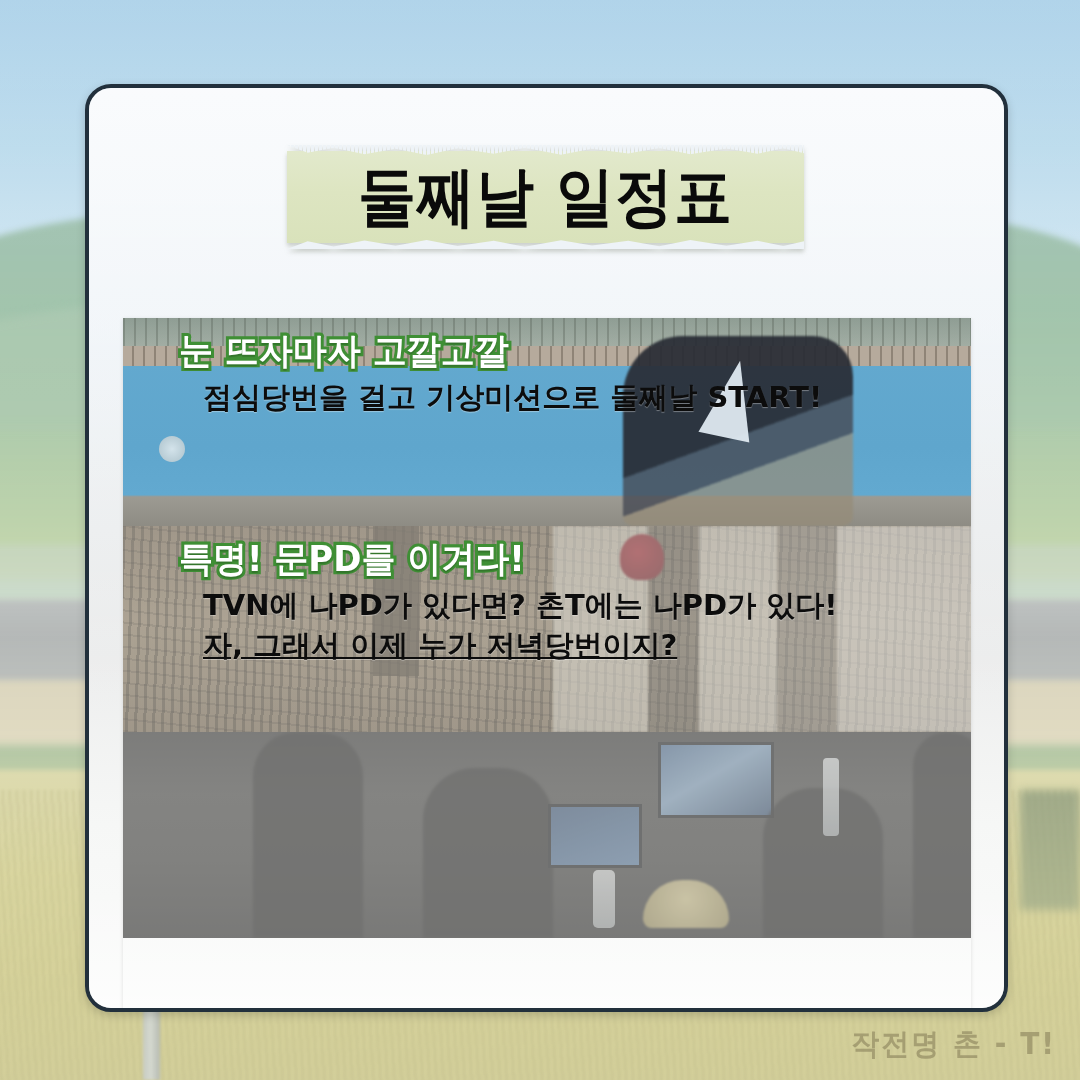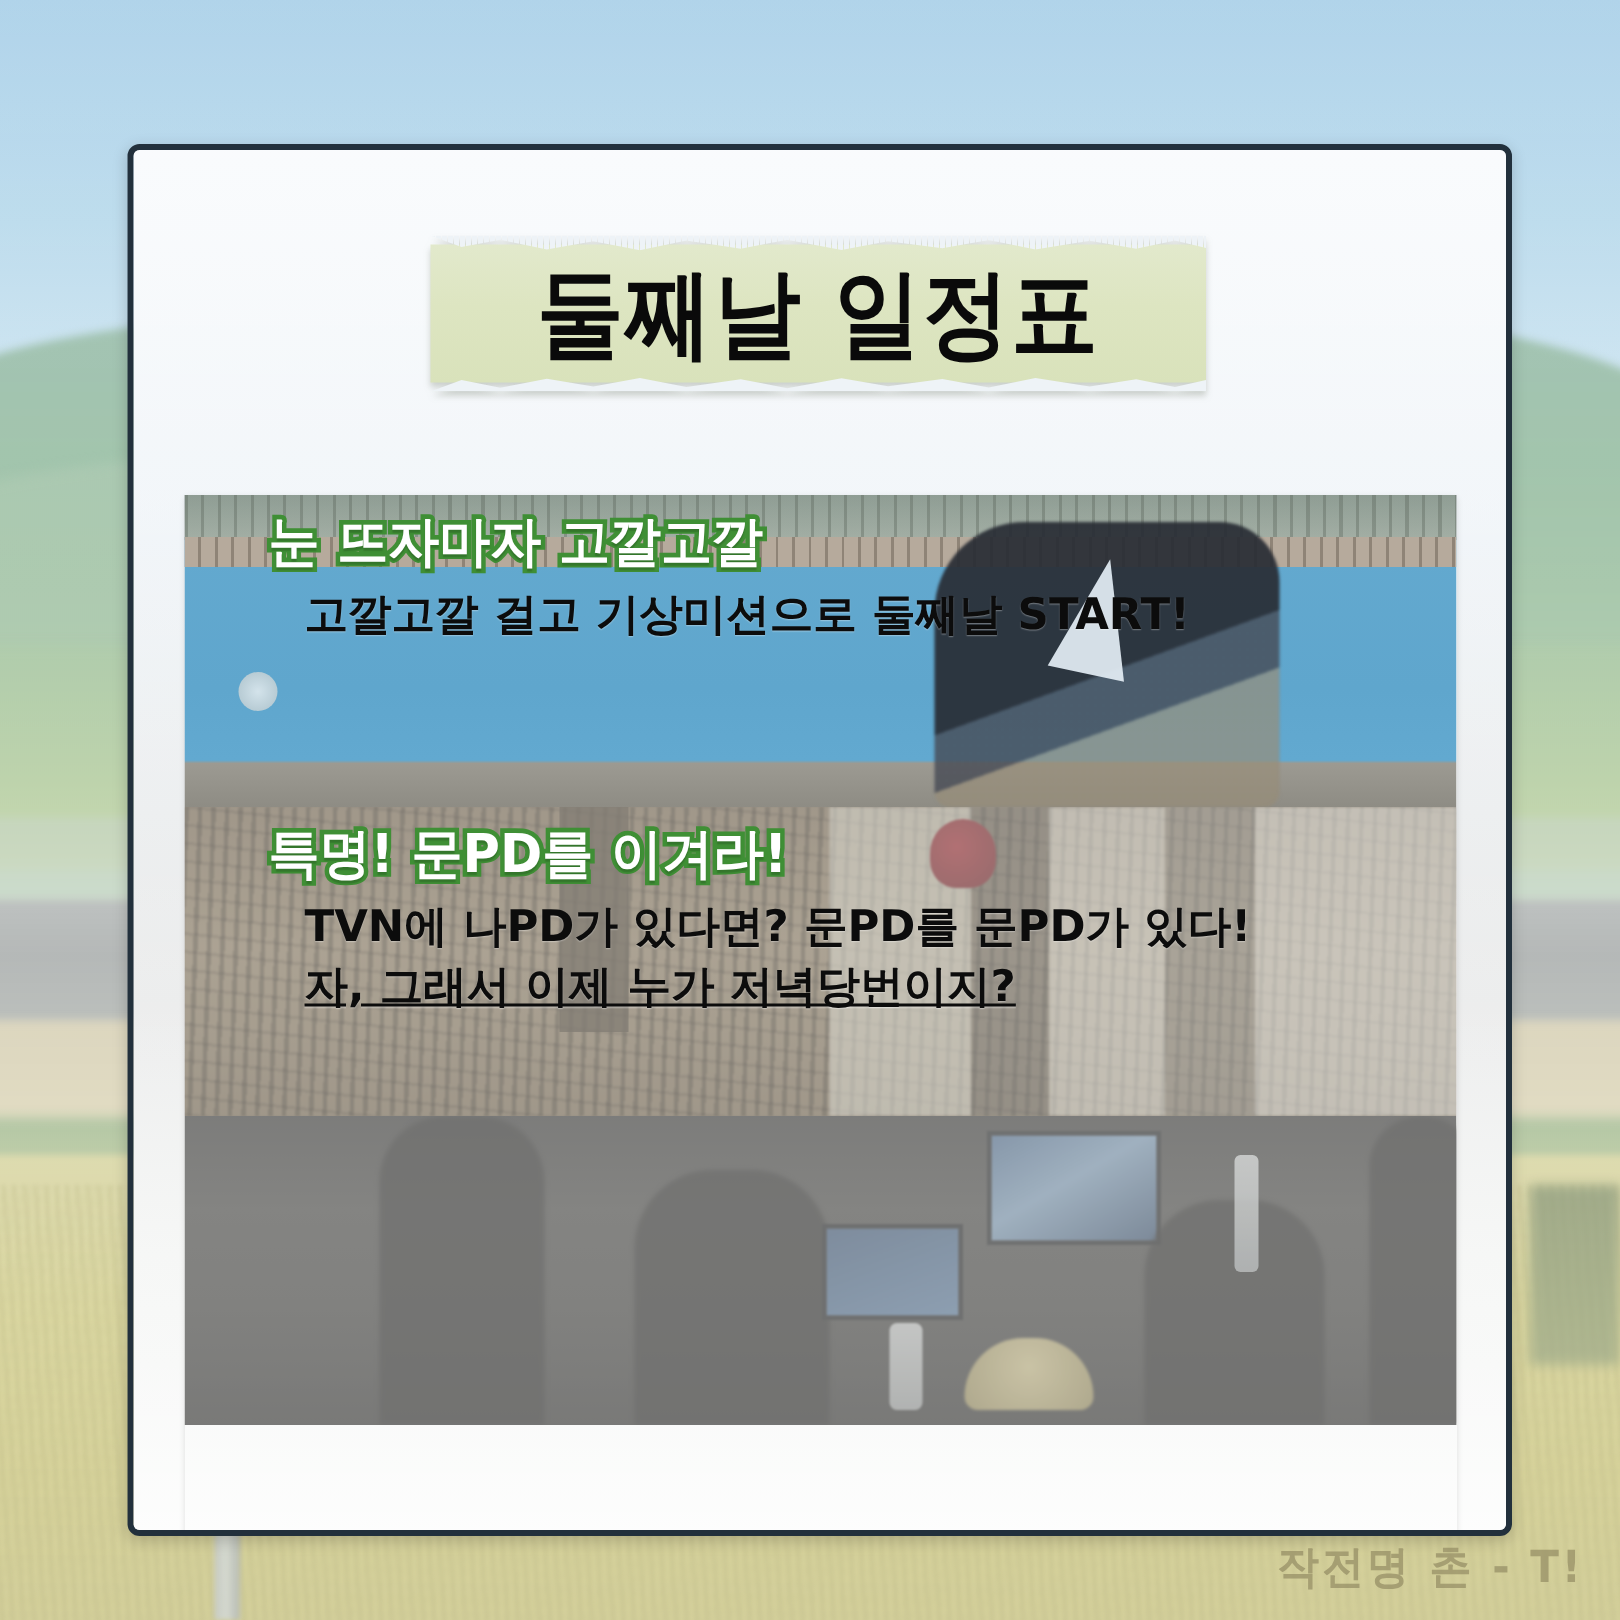--- a/index.html
+++ b/index.html
@@ -38,22 +38,22 @@
   .bg-hedge{top:745px;height:40px;background:linear-gradient(#a9bf9a,#bccb9f);filter:blur(4px);}
   .bg-pole{position:absolute;left:143px;top:700px;width:17px;height:380px;
     background:linear-gradient(90deg,#b9bfbb,#cdd3cd 45%,#a4aaa6);filter:blur(1.6px);opacity:.9;}
   .bg-pole2{position:absolute;left:1020px;top:790px;width:60px;height:120px;
     background:linear-gradient(#7f8f6e,#93a078);filter:blur(4px);opacity:.75;}
   .bg-haze{position:absolute;inset:0;background:linear-gradient(
       rgba(255,255,255,.10) 0%,rgba(255,255,255,.03) 35%,rgba(255,255,255,.18) 100%);}
 
   
   #card{
-    position:absolute;left:85px;top:96px;width:915px;height:920px;
-    border:4px solid #22303c;border-radius:8px;overflow:hidden;
+    position:absolute;left:85px;top:84px;width:915px;height:920px;
+    border:4px solid #22303c;border-radius:26px;overflow:hidden;
     background:linear-gradient(#f3f7fb 0%,#eef3f7 28%,#eceeef 48%,#e9eaea 62%,#f2f3f2 80%,#f7f8f7 100%);
     box-shadow:0 3px 10px rgba(0,0,0,.18);
   }
   #card::after{
     content:"";position:absolute;inset:0;pointer-events:none;
     background:linear-gradient(rgba(255,255,255,.55),rgba(255,255,255,.18) 30%,rgba(255,255,255,.05) 50%,rgba(255,255,255,.4) 88%,rgba(255,255,255,.72));
   }
 
   
   #title-banner{
@@ -195,35 +195,35 @@
       <div class="photo">
         <div class="fence"></div>
         <div class="coping"></div>
         <div class="drain"></div>
         <div class="person"></div>
         <div class="cone"></div>
       </div>
       <div class="veil"></div>
       <div class="rowtext">
         <div class="head">눈 뜨자마자 고깔고깔</div>
-        <div class="body-line">고깔고깔 걸고 기상미션으로 둘째날 START!</div>
+        <div class="body-line">점심당번을 걸고 기상미션으로 둘째날 START!</div>
       </div>
     </div>
 
     <div class="row" id="row-2">
       <div class="photo">
         <div class="soil"></div>
         <div class="post"></div>
         <div class="ppl"></div>
         <div class="rooster"></div>
       </div>
       <div class="veil"></div>
       <div class="rowtext">
         <div class="head">특명! 문PD를 이겨라!</div>
-        <div class="body-line">TVN에 나PD가 있다면? 문PD를 문PD가 있다!</div>
+        <div class="body-line">TVN에 나PD가 있다면? 촌T에는 나PD가 있다!</div>
         <div class="body-line">자, 그래서 이제 누가 저녁당번이지?</div>
       </div>
     </div>
 
     <div class="row" id="row-3">
       <div class="photo">
         <div class="sil s1"></div>
         <div class="sil s2"></div>
         <div class="screenA"></div>
         <div class="screenB"></div>

